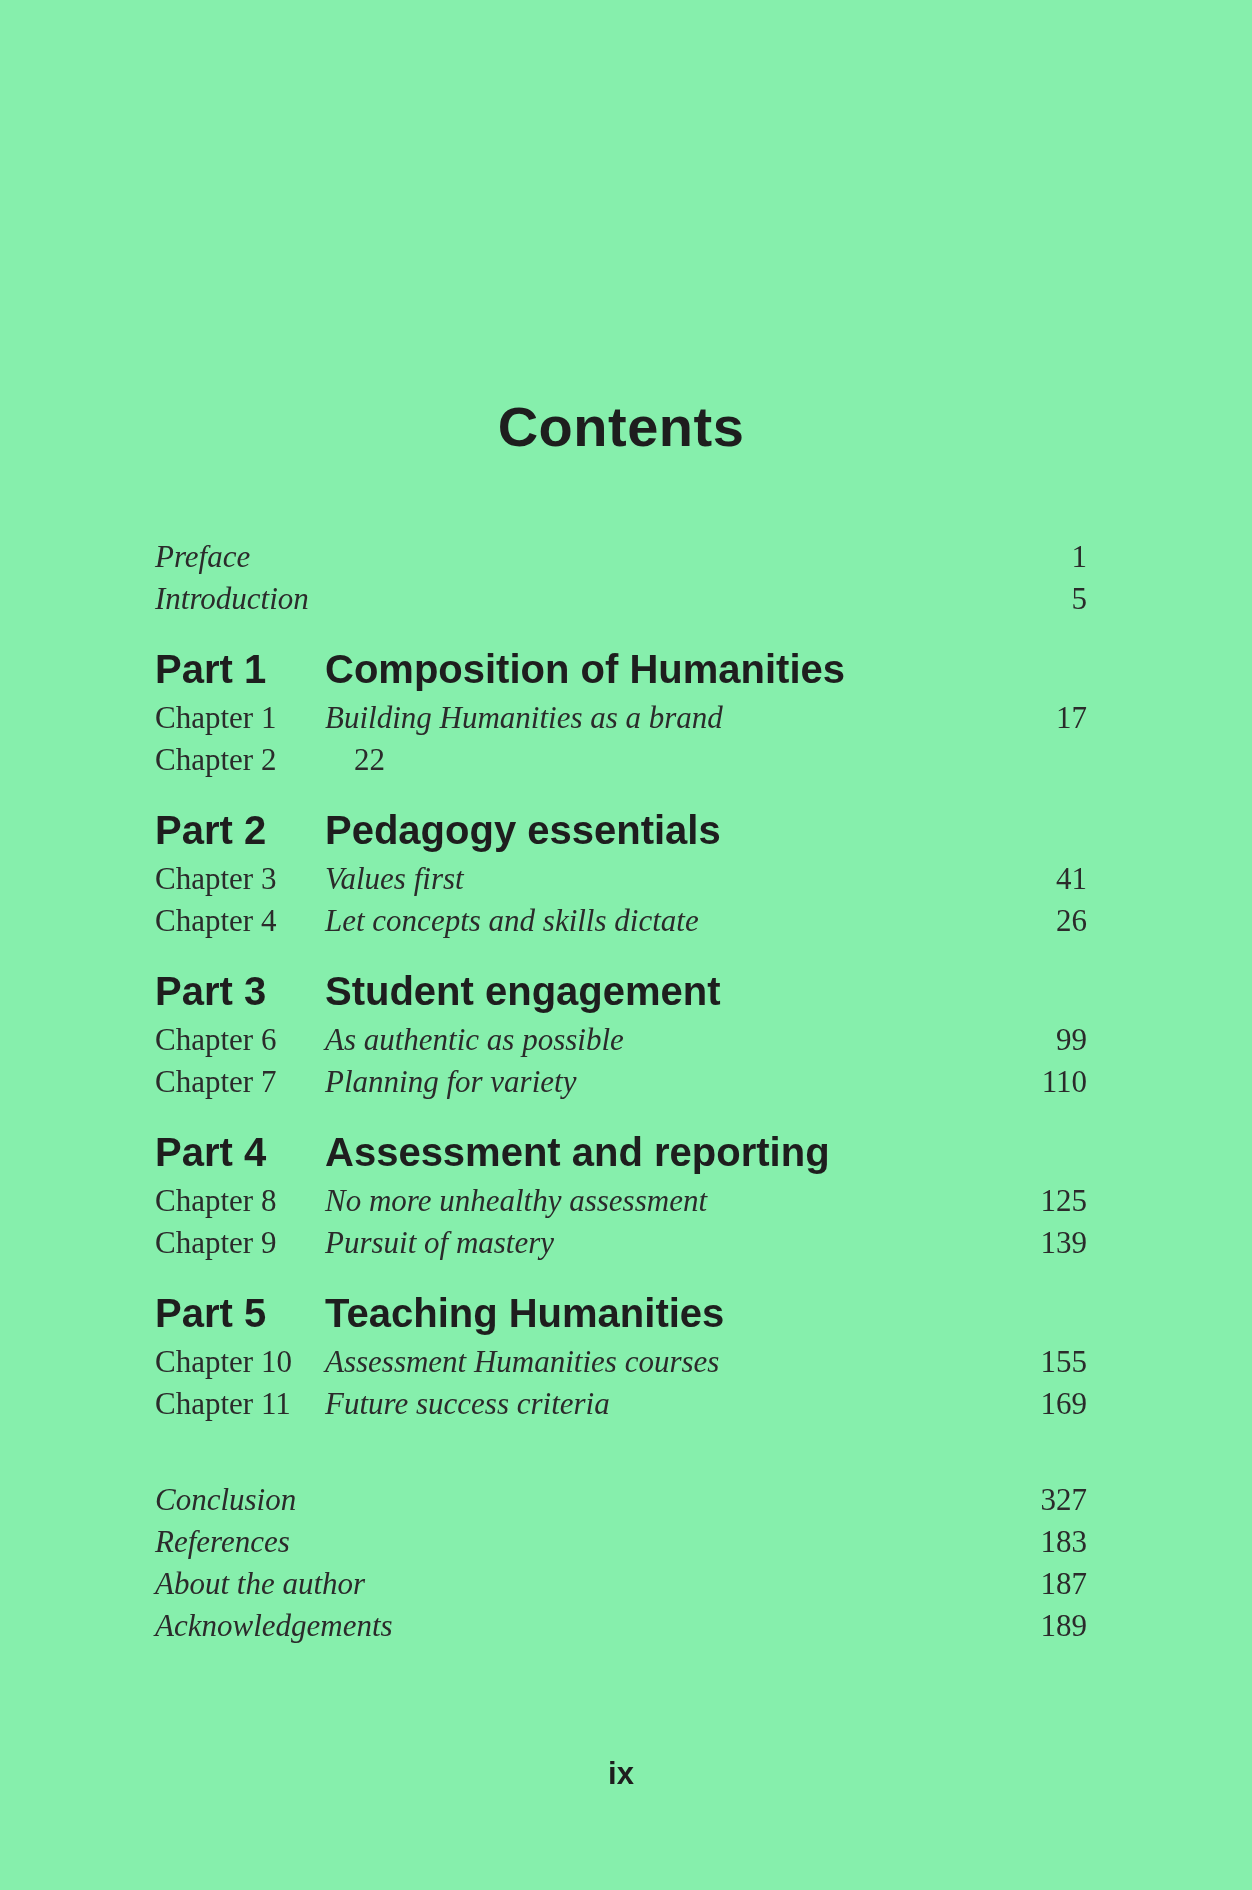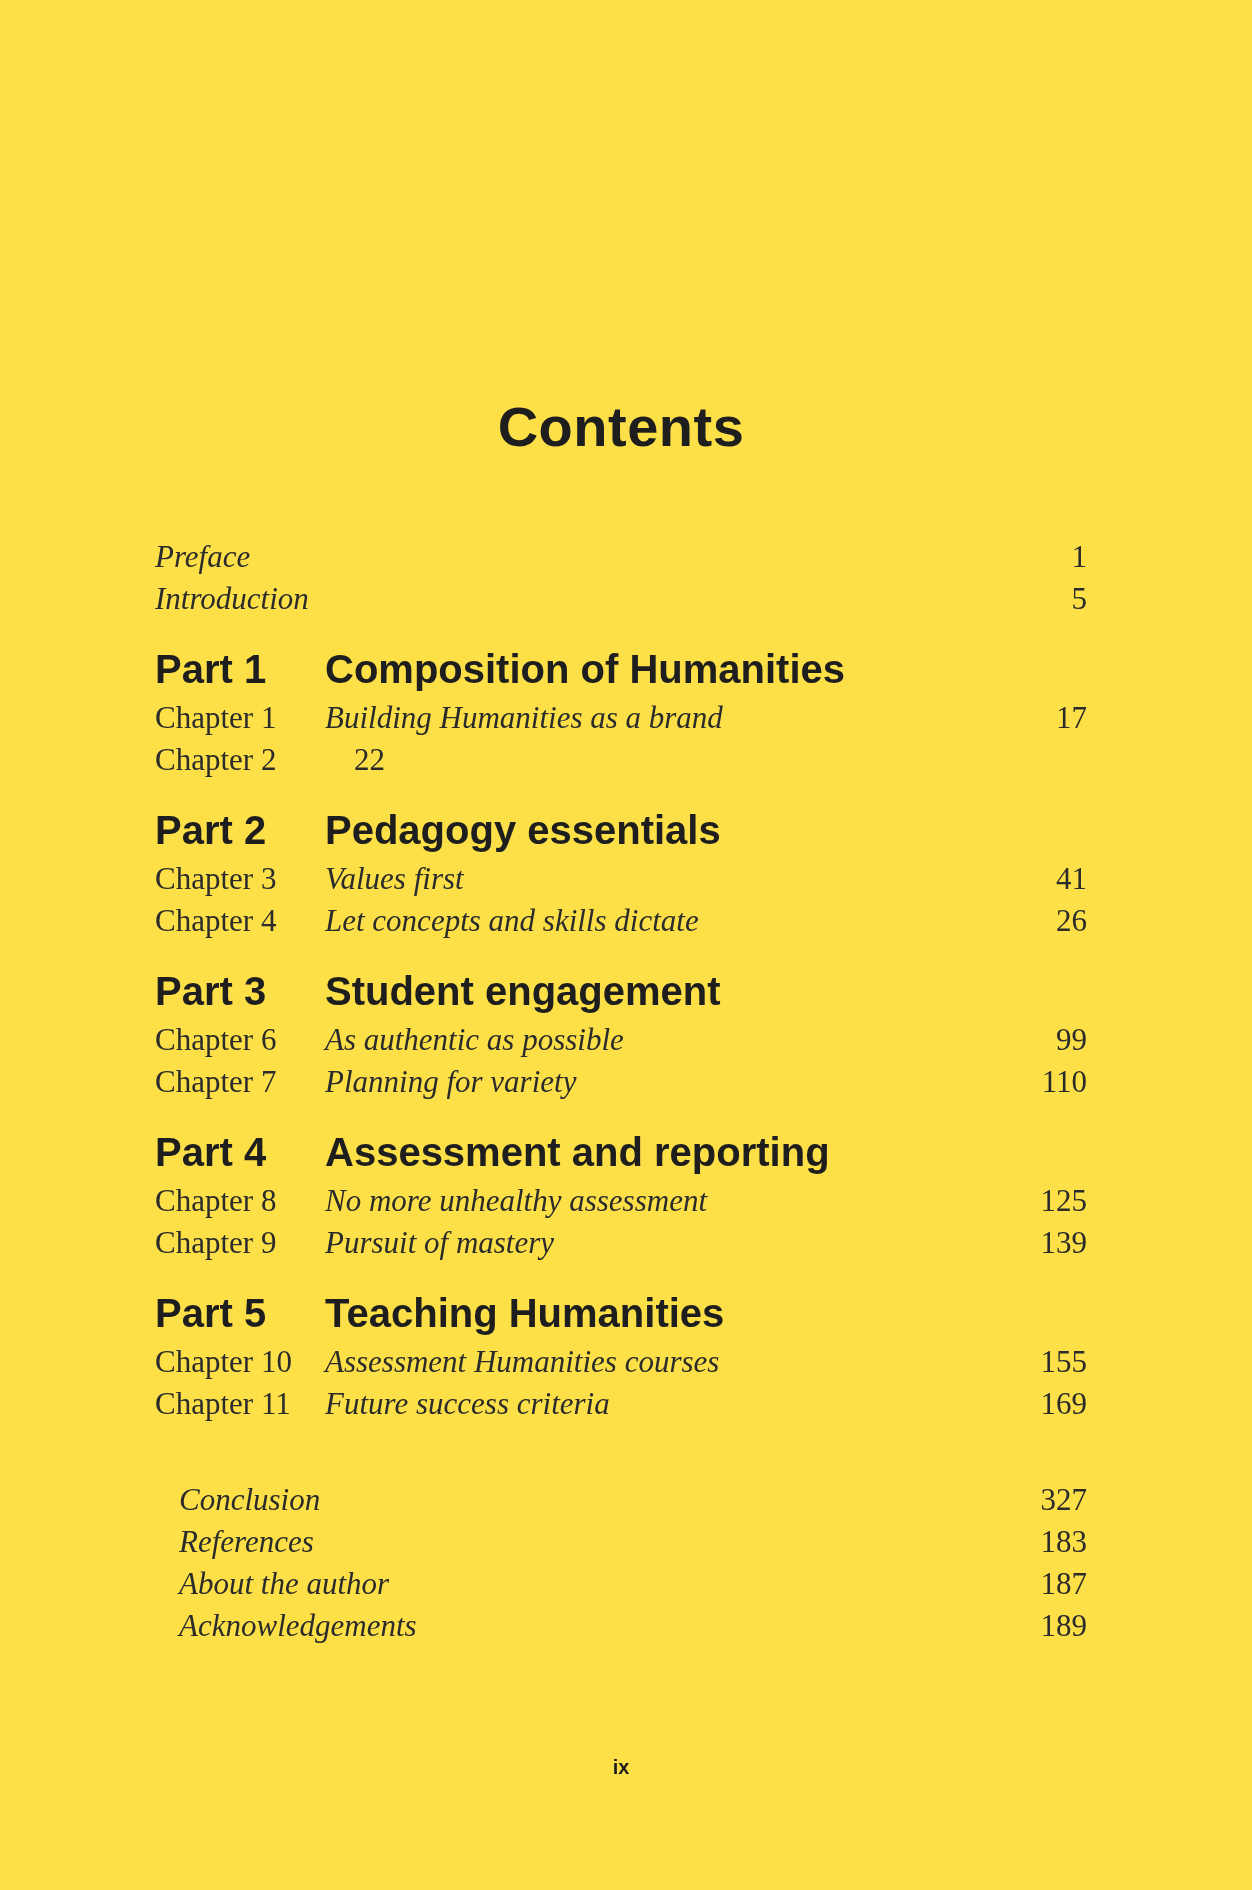--- a/index.html
+++ b/index.html
@@ -4,21 +4,21 @@
 <style>
   html, body {
     margin: 0;
     padding: 0;
     background: #ffffff;
   }
   .page {
     position: relative;
     width: 1252px;
     height: 1890px;
-    background: #fde047;
+    background: #86efac;
     overflow: hidden;
     color: #2b2b2b;
     font-family: "Liberation Serif", serif;
   }
   .content {
     position: absolute;
     left: 155px;
     top: 0;
     width: 932px;
   }
@@ -72,31 +72,30 @@
     width: 170px;
   }
   .part-heading .col-title {
     flex: 1 1 auto;
   }
   .front-block {
     margin-bottom: 24px;
   }
   .back-block {
     margin-top: 54px;
-    margin-left: 24px;
   }
   .folio {
     position: absolute;
     top: 1756px;
     left: 155px;
     width: 932px;
     text-align: center;
     font-family: "Liberation Sans", sans-serif;
     font-weight: 700;
-    font-size: 20px;
+    font-size: 31px;
     color: #1e1e1e;
   }
 </style>
 </head>
 <body>
 
 <div class="page">
   <div class="content">
 
     <h1 class="doc-title">Contents</h1>

